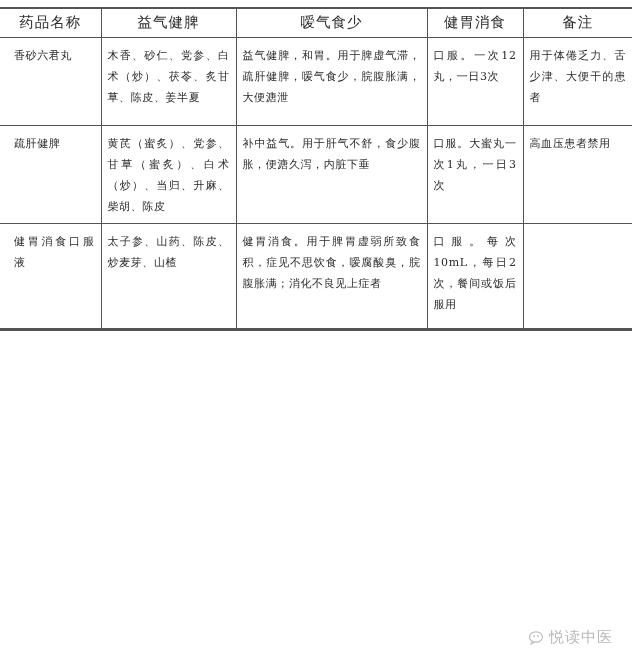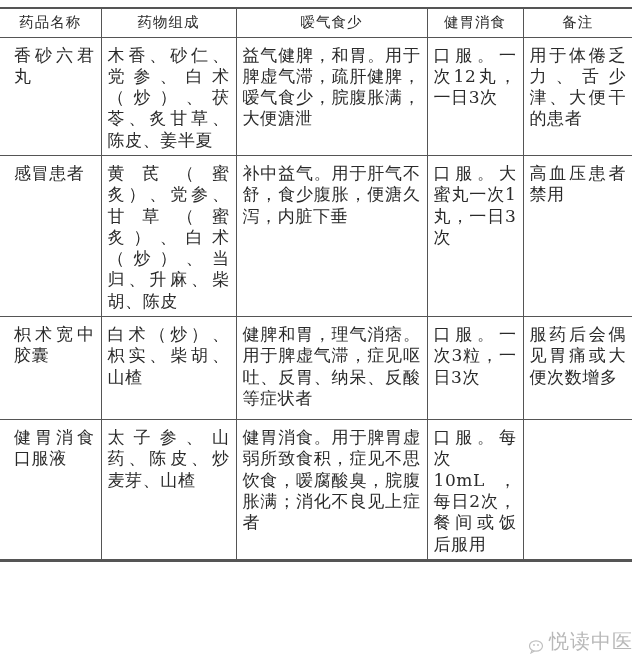--- a/index.html
+++ b/index.html
@@ -12,70 +12,63 @@
   table.drug-table col.c3 { width:191px; }
   table.drug-table col.c4 { width:96px; }
   table.drug-table col.c5 { width:109px; }
   thead tr { border-top:2px solid #555; border-bottom:1.5px solid #555; height:29px; }
   tbody tr { border-bottom:1.5px solid #555; }
   tbody tr.last { border-bottom:3px solid #555; }
   th, td { border-left:1.5px solid #555; padding:0 6px; vertical-align:top; }
   th:first-child, td:first-child { border-left:none; }
   th { font-weight:normal; font-size:14.5px; text-align:center; vertical-align:middle;
        letter-spacing:1px; line-height:27px; }
-  td { font-size:17px; line-height:21.3px; padding-top:7px; padding-bottom:4px;
+  td { font-size:11px; line-height:21.3px; padding-top:7px; padding-bottom:4px;
        text-align:justify; letter-spacing:0.6px; }
   td.name { padding-left:14px; }
   .r1 { height:88px; } .r2 { height:98px; } .r3 { height:104px; }
   .r4 { height:127px; } .r5 { height:103px; } .r6 { height:106px; }
   .watermark { position:absolute; left:529px; top:628px; font-family:"DejaVu Sans",sans-serif;
-       font-size:20px; color:#b8b8b8; letter-spacing:1px; display:flex; align-items:center; gap:4px;justify-content:space-between; }
+       font-size:15px; color:#b8b8b8; letter-spacing:1px; display:flex; align-items:center; gap:4px;justify-content:space-between; }
   .watermark .wx { width:16px; height:14px; position:relative; }
 </style>
 </head>
 <body>
 
 <table class="drug-table">
   <colgroup>
       <col class="c1">
       <col class="c2">
       <col class="c3">
       <col class="c4">
       <col class="c5">
     </colgroup>
   <thead>
     <tr>
       <th>药品名称</th>
-      <th>药物组成</th>
+      <th>益气健脾</th>
       <th>嗳气食少</th>
       <th>健胃消食</th>
       <th>备注</th>
     </tr>
   </thead>
   <tbody>
     <tr class="r1">
       <td class="name">香砂六君丸</td>
       <td>木香、砂仁、党参、白术（炒）、茯苓、炙甘草、陈皮、姜半夏</td>
       <td>益气健脾，和胃。用于脾虚气滞，疏肝健脾，嗳气食少，脘腹胀满，大便溏泄</td>
       <td>口服。一次12丸，一日3次</td>
       <td>用于体倦乏力、舌少津、大便干的患者</td>
     </tr>
     <tr class="r2">
-      <td class="name">感冒患者</td>
+      <td class="name">疏肝健脾</td>
       <td>黄芪（蜜炙）、党参、甘草（蜜炙）、白术（炒）、当归、升麻、柴胡、陈皮</td>
       <td>补中益气。用于肝气不舒，食少腹胀，便溏久泻，内脏下垂</td>
       <td>口服。大蜜丸一次1丸，一日3次</td>
       <td>高血压患者禁用</td>
-    </tr>
-    <tr class="r5">
-      <td class="name">枳术宽中胶囊</td>
-      <td>白术（炒）、枳实、柴胡、山楂</td>
-      <td>健脾和胃，理气消痞。用于脾虚气滞，症见呕吐、反胃、纳呆、反酸等症状者</td>
-      <td>口服。一次3粒，一日3次</td>
-      <td>服药后会偶见胃痛或大便次数增多</td>
     </tr>
     <tr class="r6 last">
       <td class="name">健胃消食口服液</td>
       <td>太子参、山药、陈皮、炒麦芽、山楂</td>
       <td>健胃消食。用于脾胃虚弱所致食积，症见不思饮食，嗳腐酸臭，脘腹胀满；消化不良见上症者</td>
       <td>口服。每次10mL，每日2次，餐间或饭后服用</td>
       <td></td>
     </tr>
   </tbody>
 </table>

